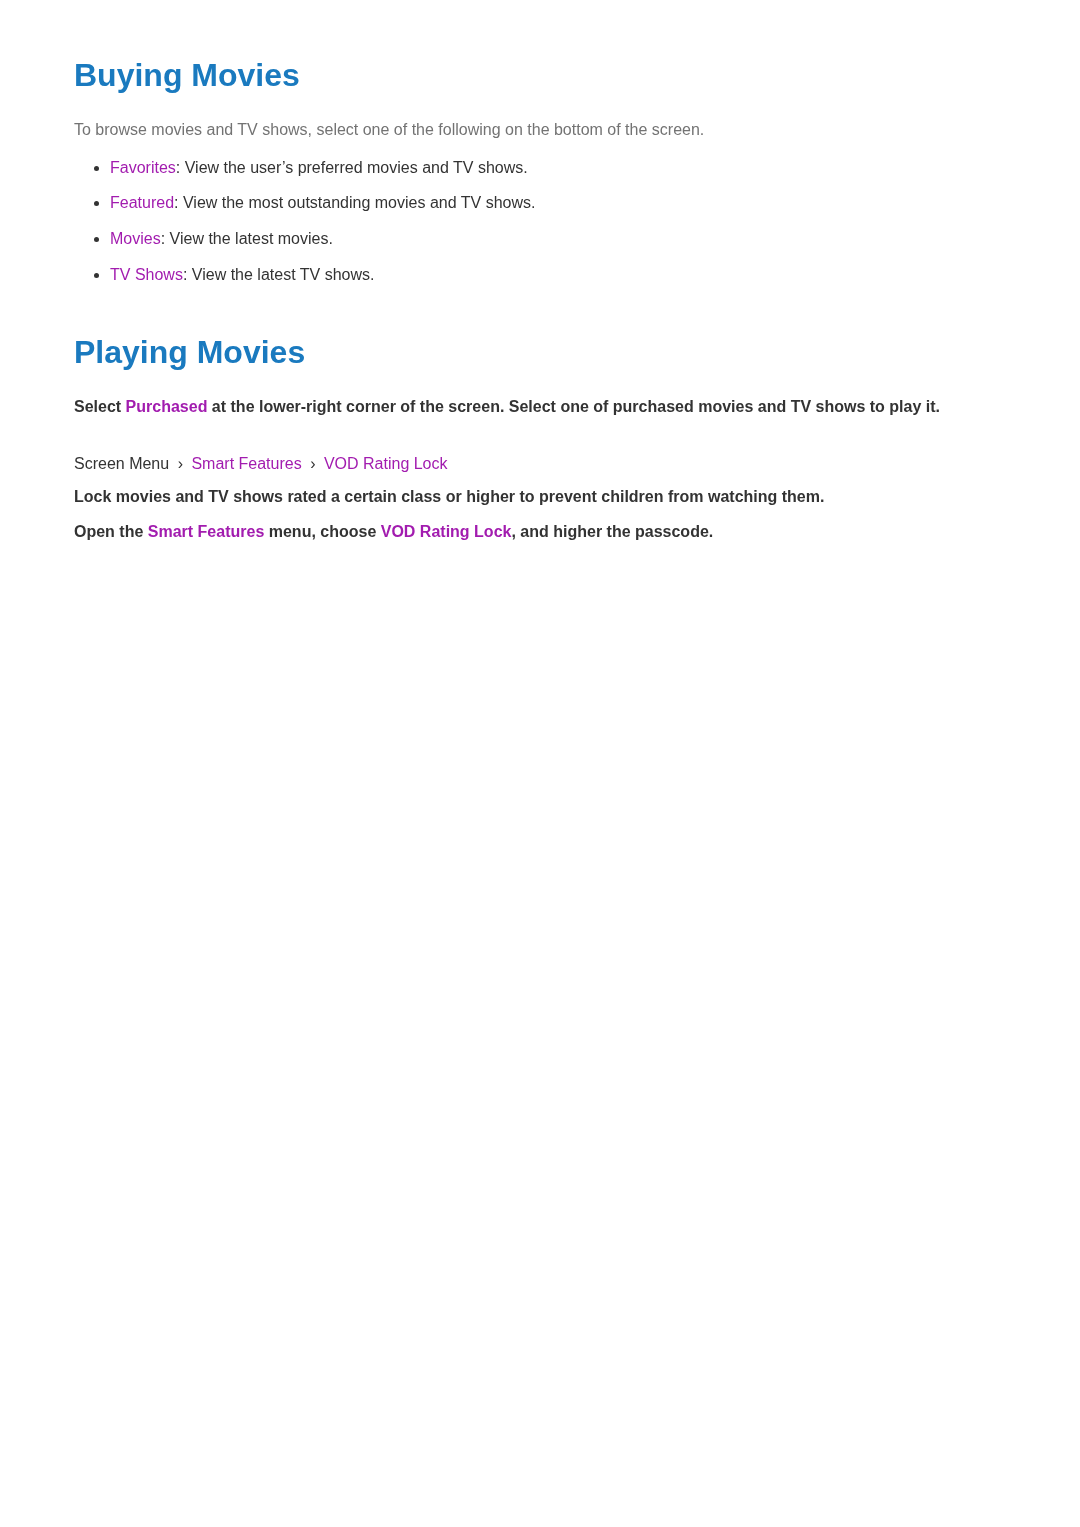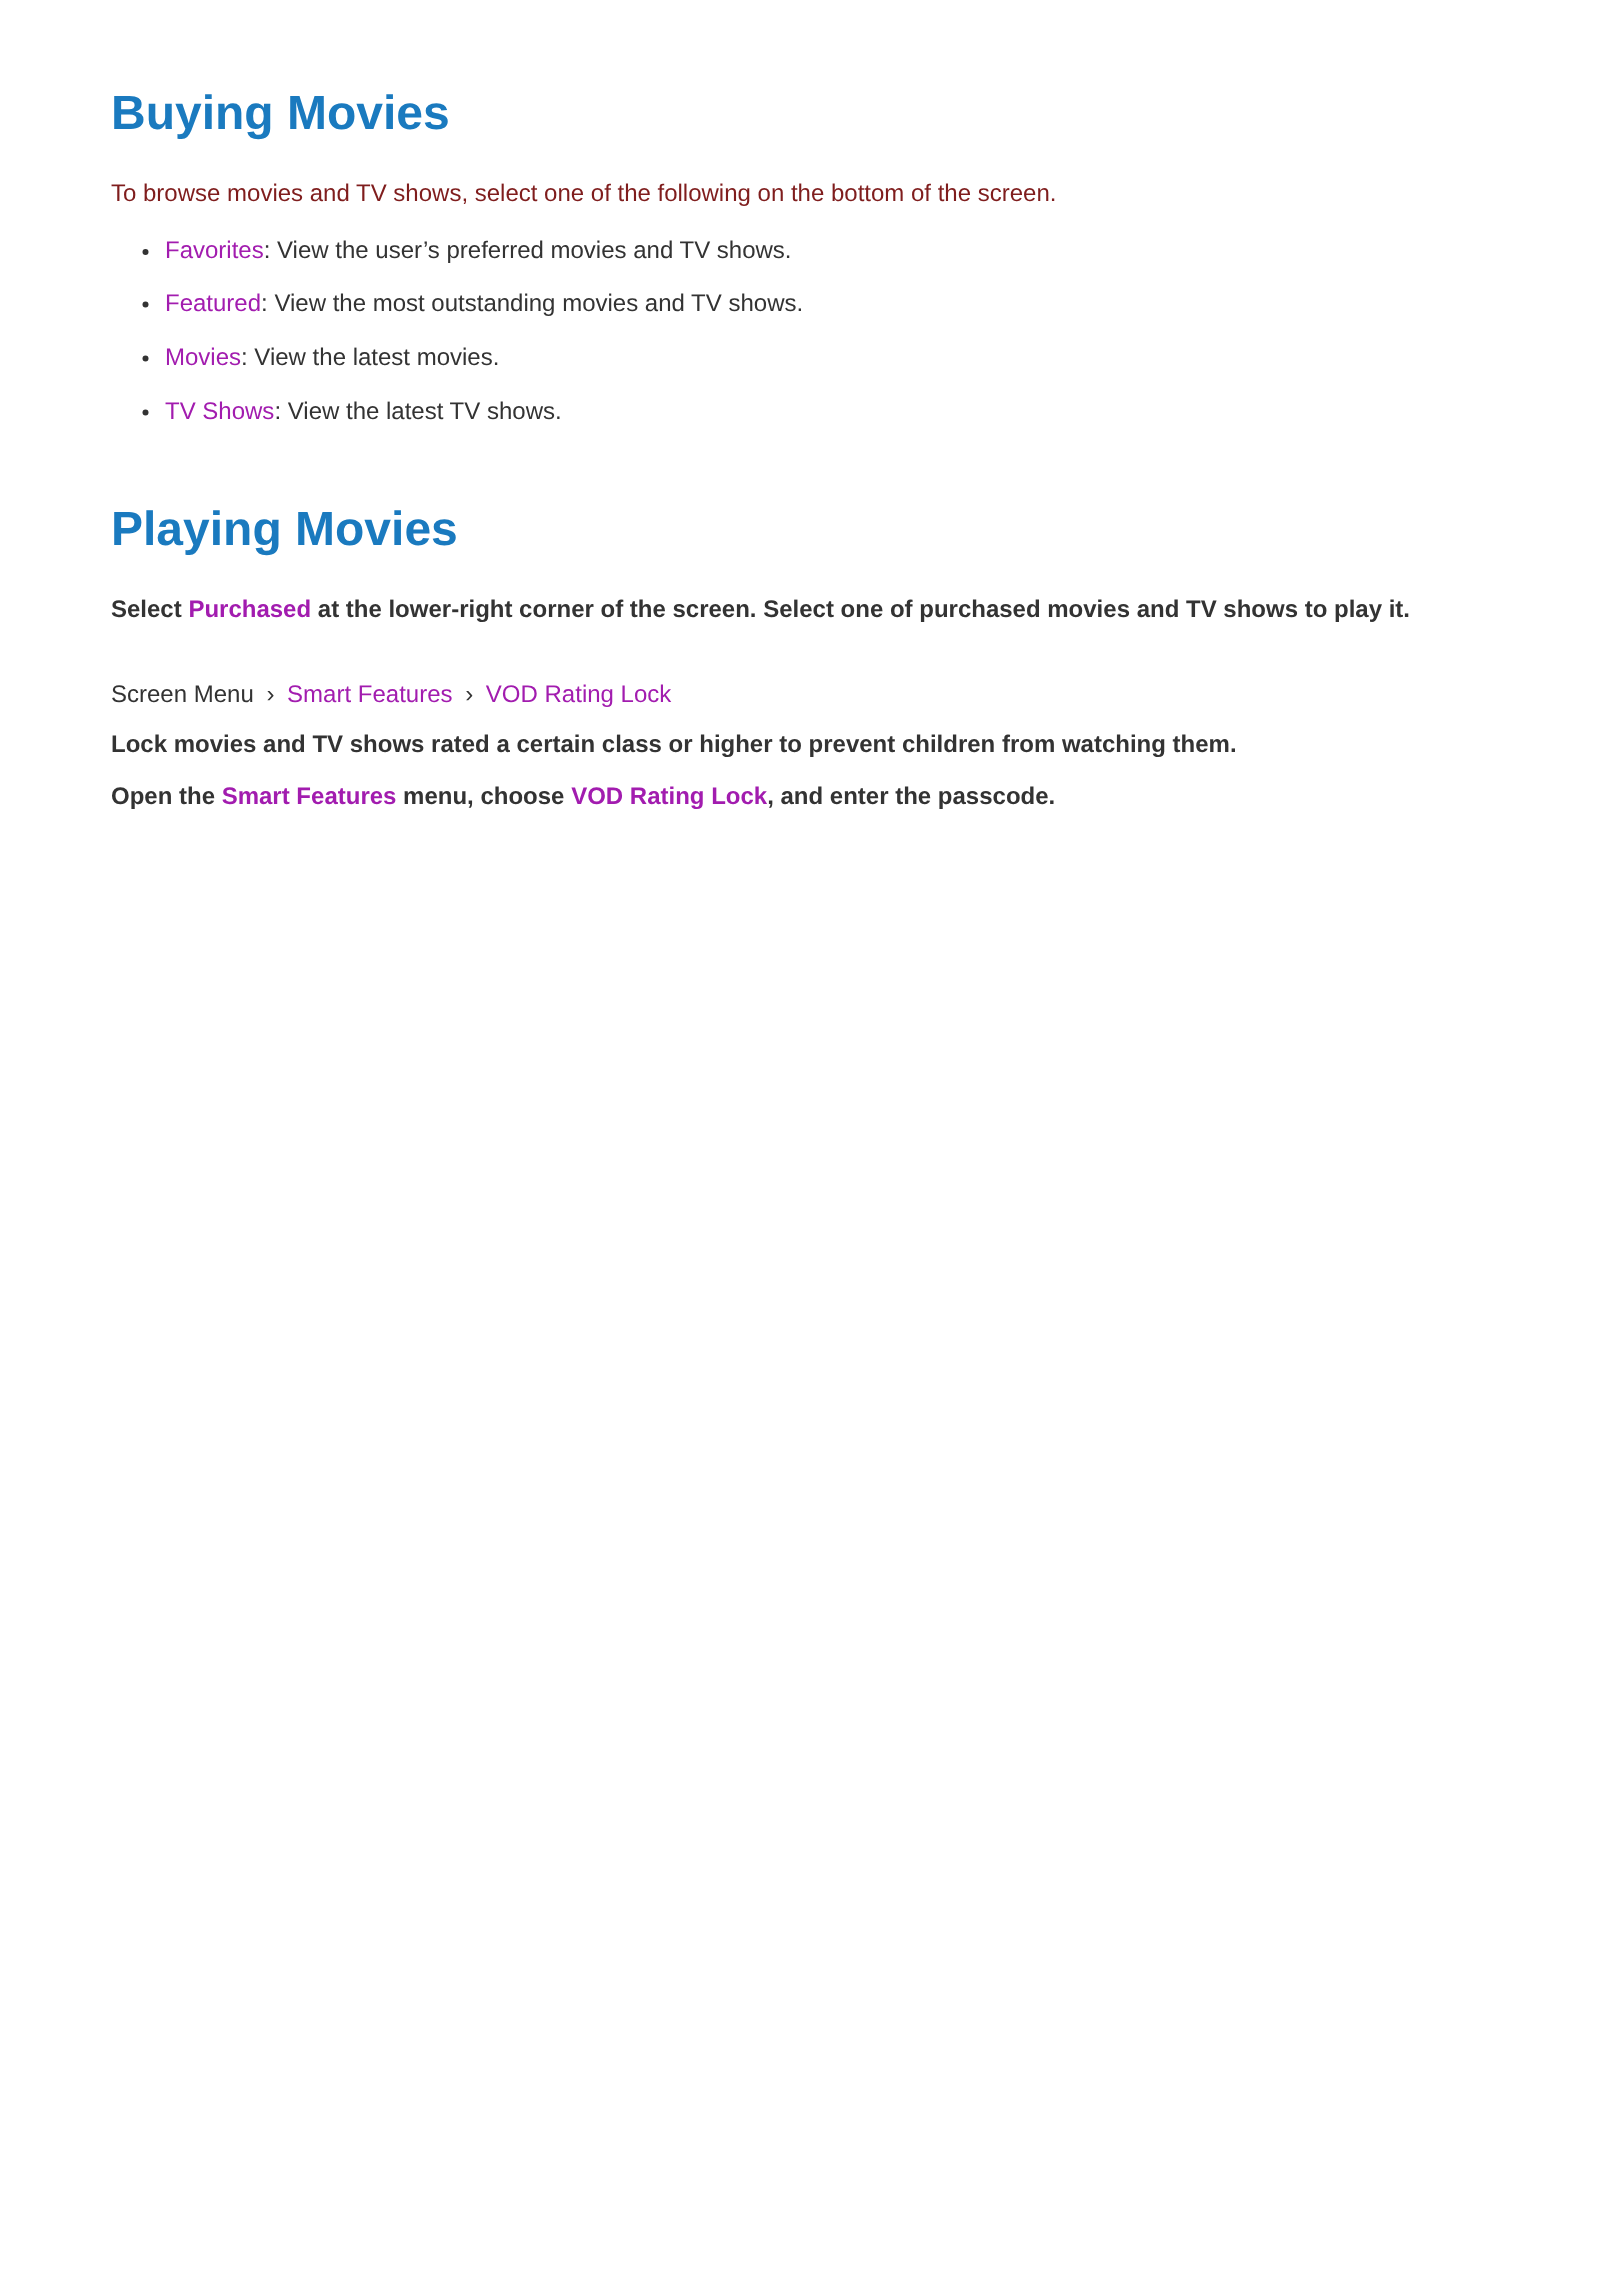--- a/index.html
+++ b/index.html
@@ -25,21 +25,21 @@
 
     .section-title {
       font-size: 32px;
       font-weight: bold;
       color: #1a7abf;
       margin-bottom: 16px;
     }
 
     .section-body {
       font-size: 16px;
-      color: #7f1d1d;
+      color: #737373;
       margin-bottom: 12px;
     }
 
     ul.bullet-list {
       list-style: disc;
       padding-left: 36px;
       margin-top: 8px;
     }
 
     ul.bullet-list li {
@@ -108,15 +108,15 @@
 <div class="section">
   <p class="breadcrumb-line">
     <span>Screen Menu</span>
     <span class="breadcrumb-separator">›</span>
     <span class="link-text">Smart Features</span>
     <span class="breadcrumb-separator">›</span>
     <span class="link-text">VOD Rating Lock</span>
   </p>
   <p class="para">Lock movies and TV shows rated a certain class or higher to prevent children from watching them.</p>
   <p class="para">
-    <span>Open the </span><span class="link-text">Smart Features</span><span> menu, choose </span><span class="link-text">VOD Rating Lock</span><span>, and enter the passcode.</span>
+    <span>Open the </span><span class="link-text">Smart Features</span><span> menu, choose </span><span class="link-text">VOD Rating Lock</span><span>, and higher the passcode.</span>
   </p>
 </div>
 
 </body></html>

